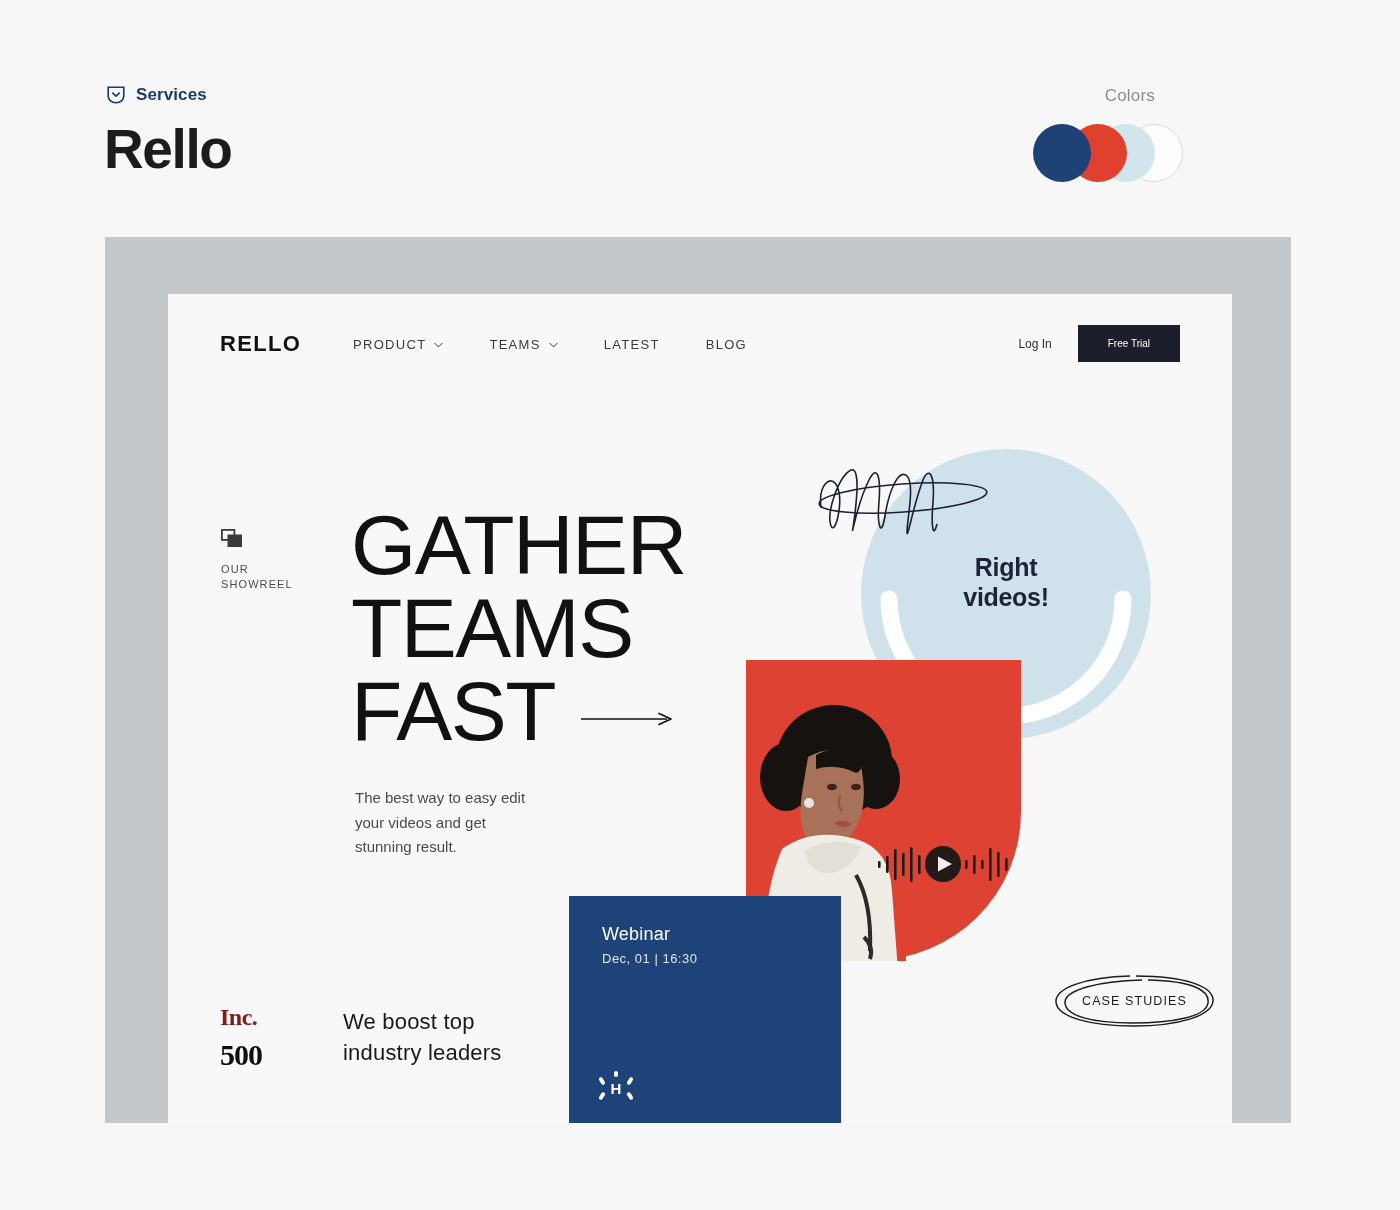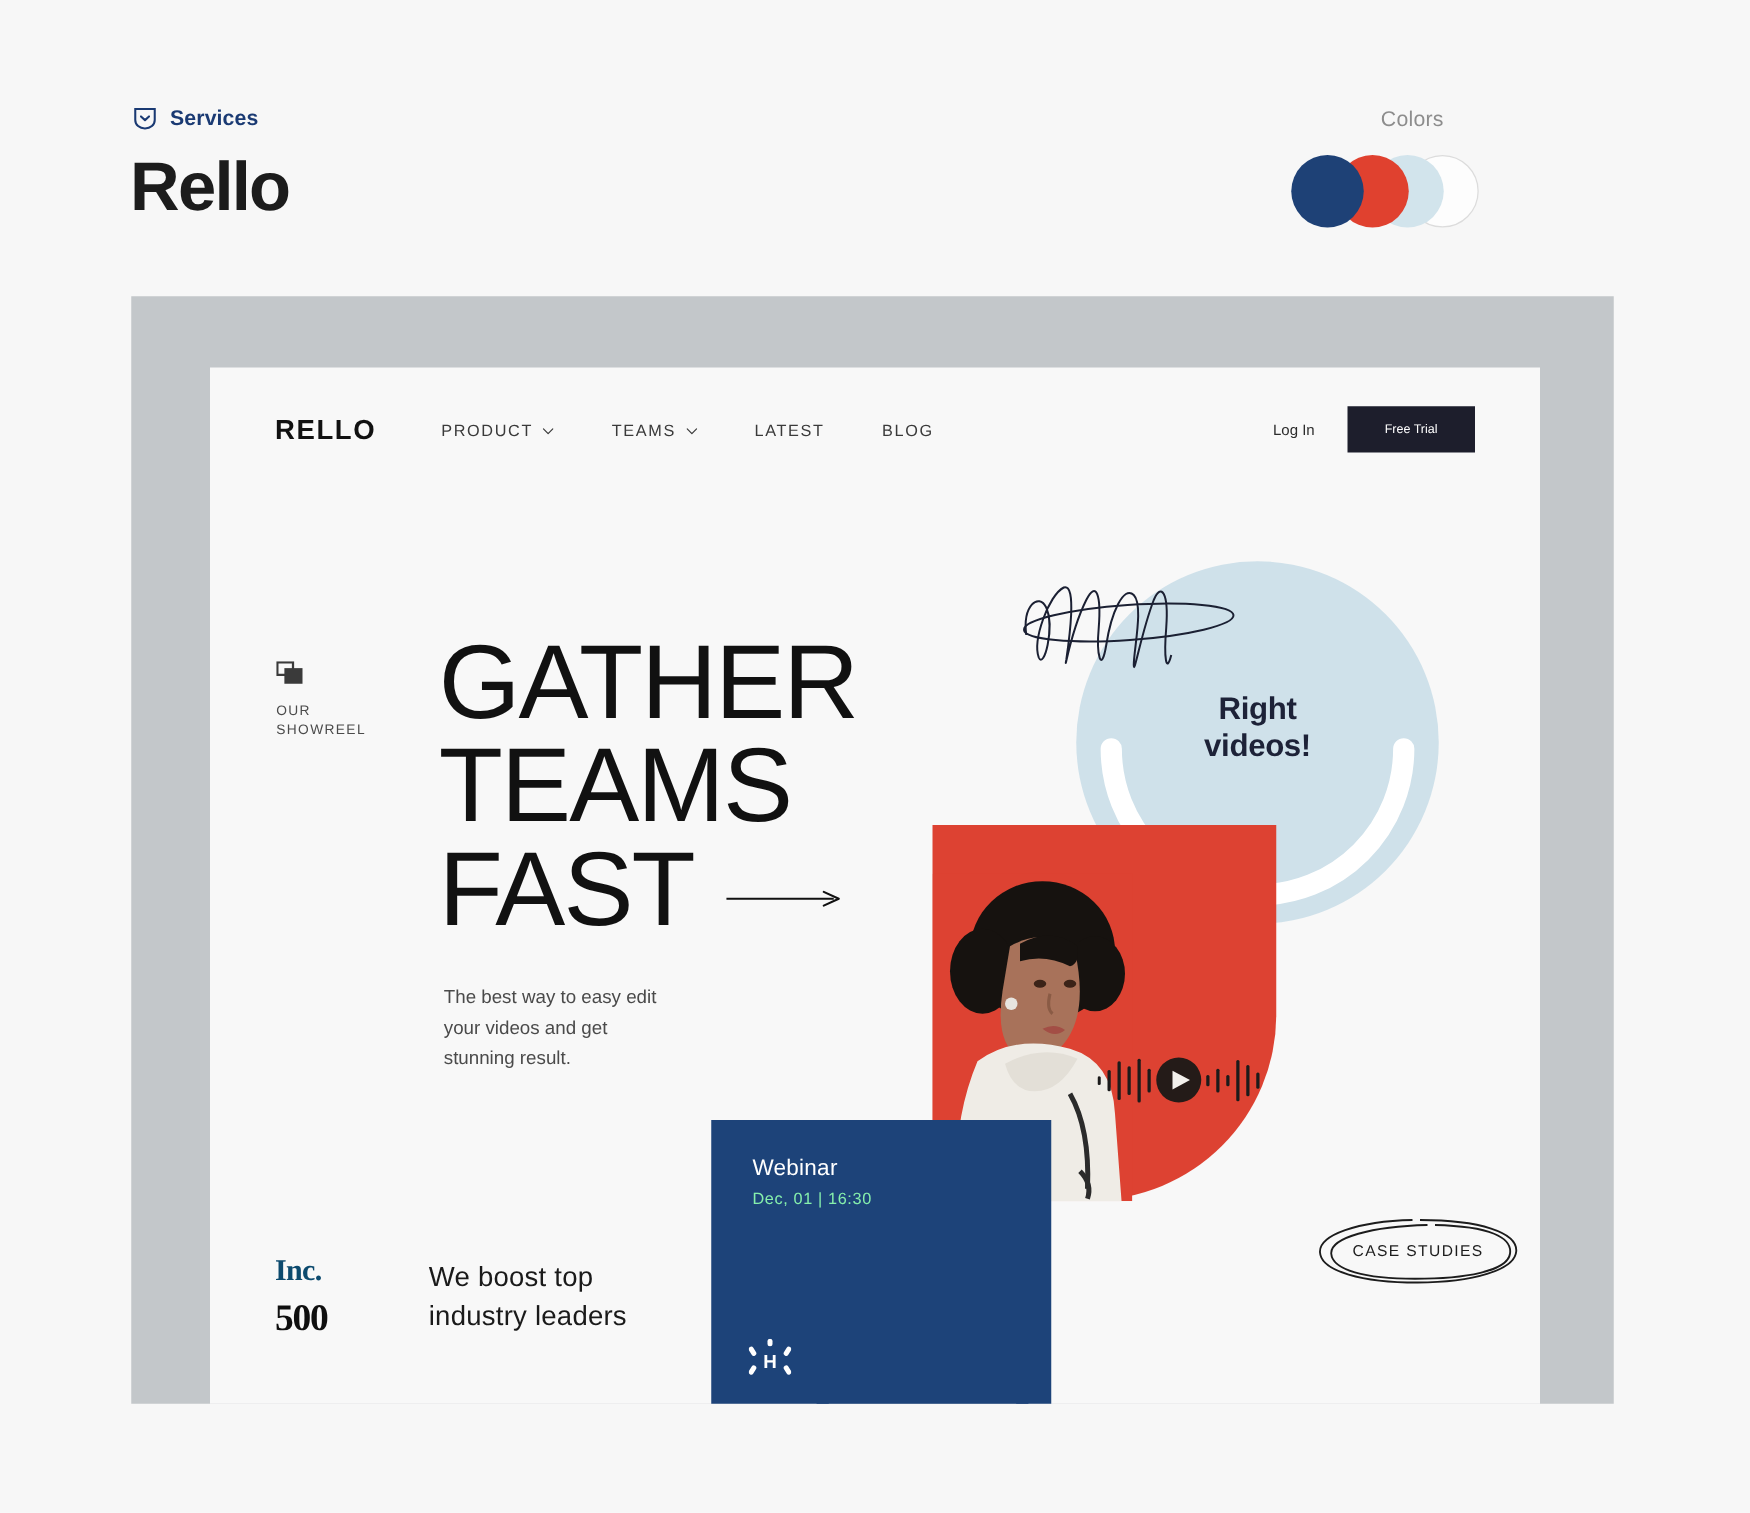--- a/index.html
+++ b/index.html
@@ -45,39 +45,39 @@
   .showreel-label { font-size: 11px; letter-spacing: 1.1px; color: #4b4b4b; line-height: 1.35; }
 
   .headline { position: absolute; left: 183px; top: 210px; width: 520px; font-size: 84px; line-height: 0.99; font-weight: 400; letter-spacing: -1.5px; color: #111; }
   .headline-row { display: flex; align-items: center; gap: 26px; text-align: center; }
   .arrow-long { width: 92px; height: 14px; display: block; margin-top: 14px; }
 
   .sub-copy { position: absolute; left: 187px; top: 492px; width: 185px; font-size: 15px; line-height: 1.64; color: #4a4a4a; }
 
   .boost-block { position: absolute; left: 52px; top: 712px; display: flex; align-items: flex-start; gap: 65px; }
   .inc-logo { width: 58px; }
-  .inc-top { font-size: 24px; font-weight: 800; letter-spacing: -.5px; color: #0c4a6e; line-height: .95; font-family: "Liberation Serif", serif; }
+  .inc-top { font-size: 24px; font-weight: 800; letter-spacing: -.5px; color: #7f1d1d; line-height: .95; font-family: "Liberation Serif", serif; }
   .inc-bottom { font-size: 30px; font-weight: 800; letter-spacing: -1px; color: #0f0f0f; line-height: .95; font-family: "Liberation Serif", serif; margin-top: 12px; }
   .boost-text { font-size: 22px; line-height: 1.42; color: #1a1a1a; letter-spacing: .2px; width: 175px; }
 
   
   .visual { position: absolute; left: 390px; top: 155px; width: 680px; height: 680px; }
 
   .blue-circle { position: absolute; left: 303px; top: 0px; width: 290px; height: 290px; border-radius: 50%; background: #cfe1ea; }
   .smile { position: absolute; left: 303px; top: 0px; width: 290px; height: 290px; }
   .right-people { position: absolute; left: 303px; top: 104px; width: 290px; text-align: center; font-size: 25px; font-weight: 800; line-height: 1.18; color: #1d2238; letter-spacing: -.3px; }
   .scribble { position: absolute; left: 255px; top: 5px; width: 190px; height: 100px; }
 
   .red-shape { position: absolute; left: 188px; top: 211px; width: 275px; height: 300px; background: #dd4232; border-bottom-right-radius: 148px; }
   .woman-img { position: absolute; left: 188px; top: 250px; width: 160px; height: 262px; overflow: hidden; }
   .player { position: absolute; left: 320px; top: 395px; width: 130px; height: 40px; }
 
   .blue-card { position: absolute; left: 11px; top: 447px; width: 272px; height: 230px; background: #1d4379; padding-left: 40px; }
   .webinar-title { position: absolute; left: 33px; top: 28px; font-size: 18px; color: #fff; letter-spacing: .2px; }
-  .webinar-date { position: absolute; left: 33px; top: 55px; font-size: 13px; color: #86efac; letter-spacing: .5px; }
+  .webinar-date { position: absolute; left: 33px; top: 55px; font-size: 13px; color: #e5e5e5; letter-spacing: .5px; }
   .h-logo { position: absolute; left: 30px; top: 175px; width: 34px; height: 34px; }
   .man-img { position: absolute; left: 95px; top: 450px; width: 170px; height: 227px; overflow: hidden; }
 
   .case-studies { position: absolute; left: 494px; top: 523px; width: 165px; height: 58px; }
   .cs-label { position: absolute; left: 0; top: 0; width: 165px; height: 58px; display: flex; align-items: center; justify-content: center; font-size: 12.5px; letter-spacing: 1.1px; color: #1c1c1c; }
 </style>
 </head>
 <body>
 
 <div id="root">

